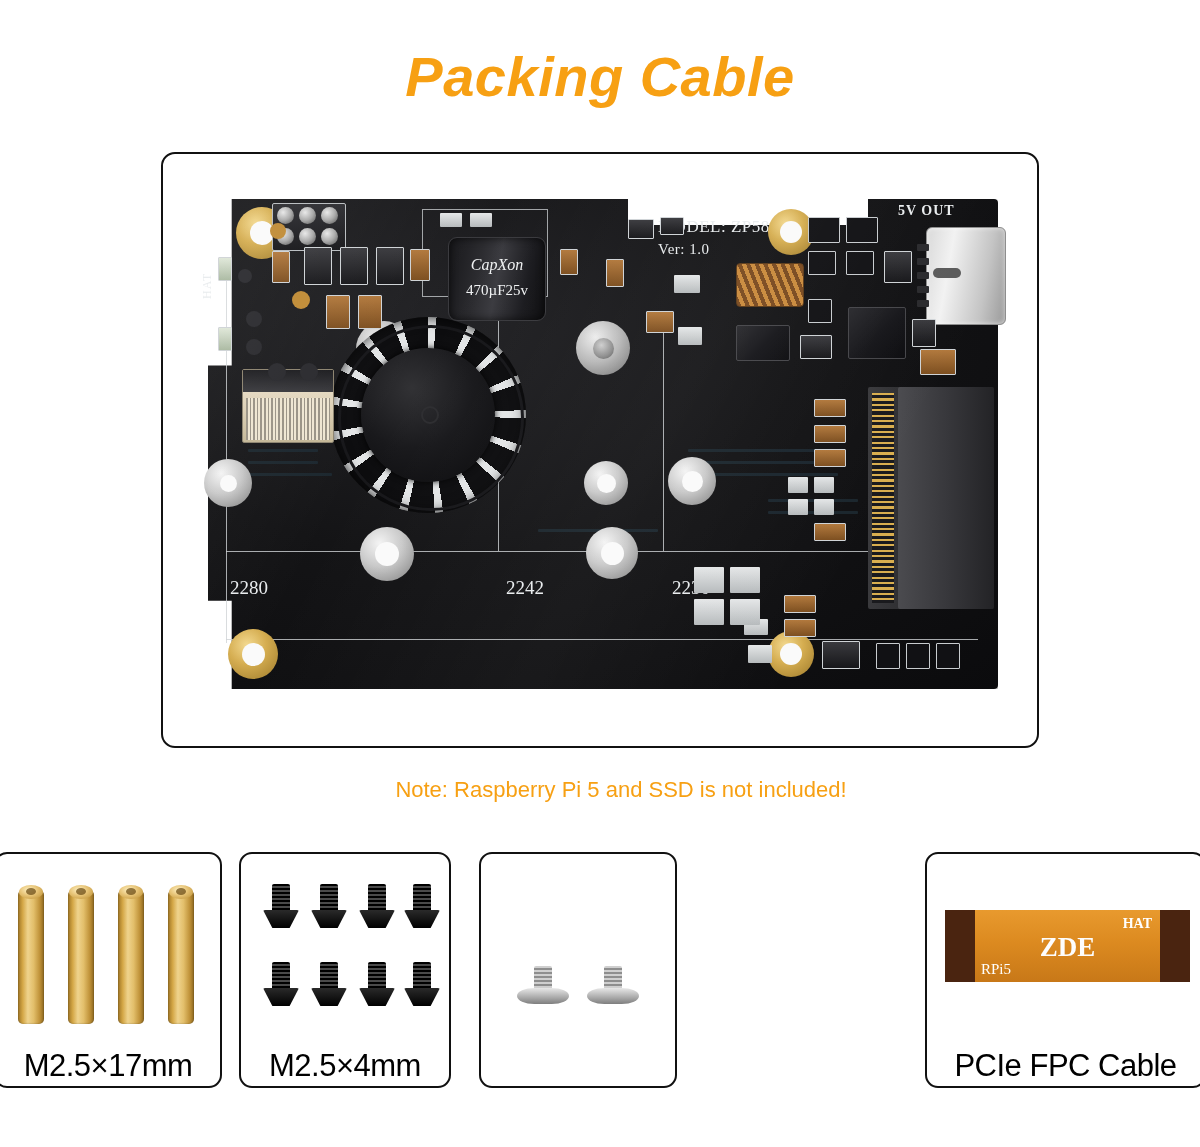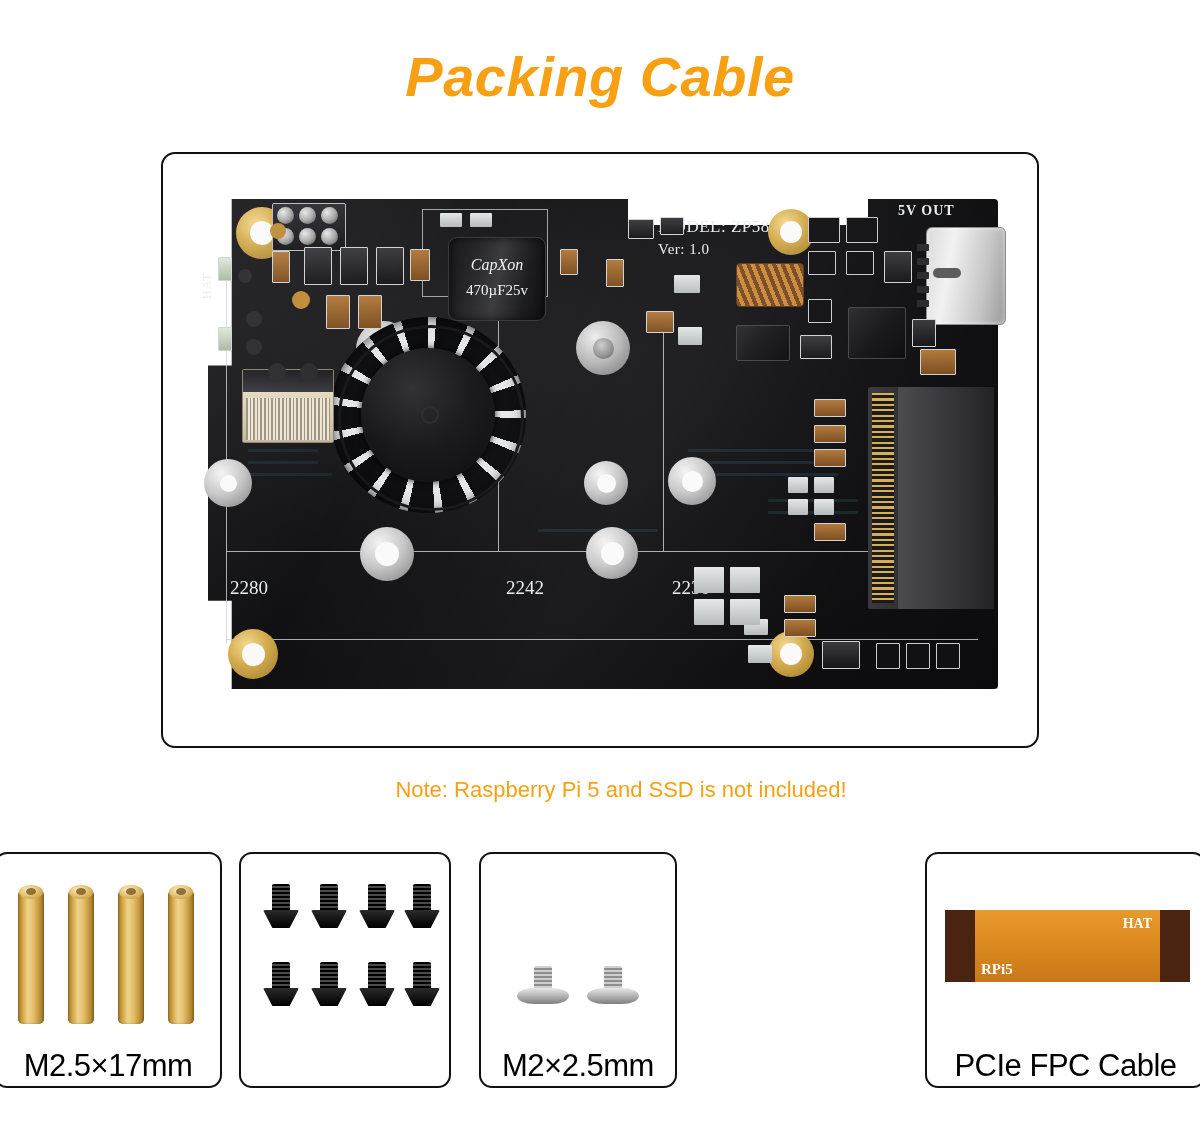--- a/index.html
+++ b/index.html
@@ -116,21 +116,21 @@
   }
   .fpc .zde{
     position:absolute;left:0;right:0;top:22px;text-align:center;
     font-size:27px;font-weight:bold;color:#fdfdfd;font-family:"Liberation Serif",serif;
   }
   .fpc .hat{
     position:absolute;right:38px;top:6px;font-size:14px;font-weight:bold;
     color:#fff;font-family:"Liberation Serif",serif;
   }
   .fpc .rpi{
-    position:absolute;left:36px;bottom:4px;font-size:15px;font-weight:bold;
+    position:absolute;left:36px;bottom:4px;font-size:15px;font-weight:normal;
     color:#fff;font-family:"Liberation Serif",serif;
   }
 
   
   .pcb-stage{position:absolute;left:0;top:0;width:878px;height:596px;overflow:hidden;}
   .pcb{
     position:absolute;left:45px;top:45px;width:800px;height:500px;
   }
   .pcb-body{
     position:absolute;left:0;top:0;width:790px;height:490px;
@@ -537,43 +537,44 @@
         </div>
       <div class="bscrew" style="left:118px;top:100px;">
           <div class="shaft"></div>
           <div class="head"></div>
         </div>
       <div class="bscrew" style="left:163px;top:100px;">
           <div class="shaft"></div>
           <div class="head"></div>
         </div>
     </div>
+    <div class="acc-label">M2.5×4mm</div>
   </div>
 
   <div class="acc-box acc-b2">
     <div class="acc-art">
       <div class="sscrew" style="left:36px;top:104px;">
           <div class="shaft"></div>
           <div class="head"></div>
         </div>
       <div class="sscrew" style="left:106px;top:104px;">
           <div class="shaft"></div>
           <div class="head"></div>
         </div>
     </div>
-    <div class="acc-label">M2×2.5mm</div>
   </div>
 
 
   <div class="acc-box acc-b4">
     <div class="acc-art">
       <div class="fpc">
         <div class="tabL"></div>
         <div class="mid"></div>
         <div class="tabR"></div>
         <div class="hat">HAT</div>
+        <div class="zde">ZDE</div>
         <div class="rpi">RPi5</div>
       </div>
     </div>
     <div class="acc-label">PCIe FPC Cable</div>
   </div>
 
 </div>
 
 </body></html>

